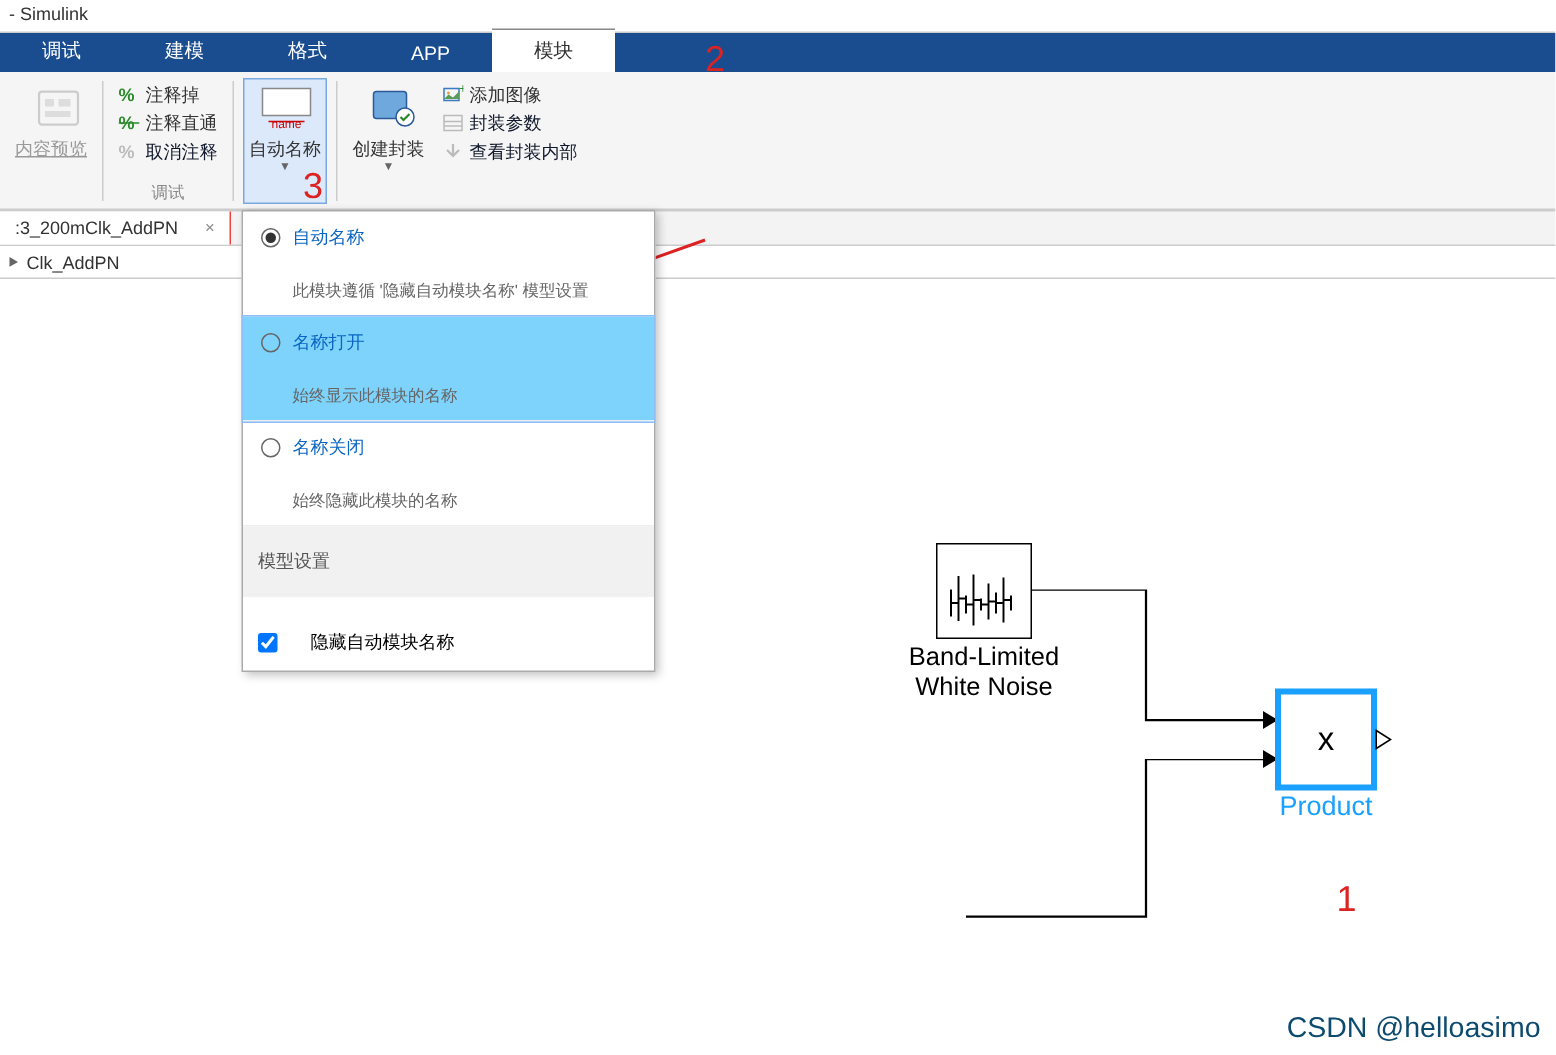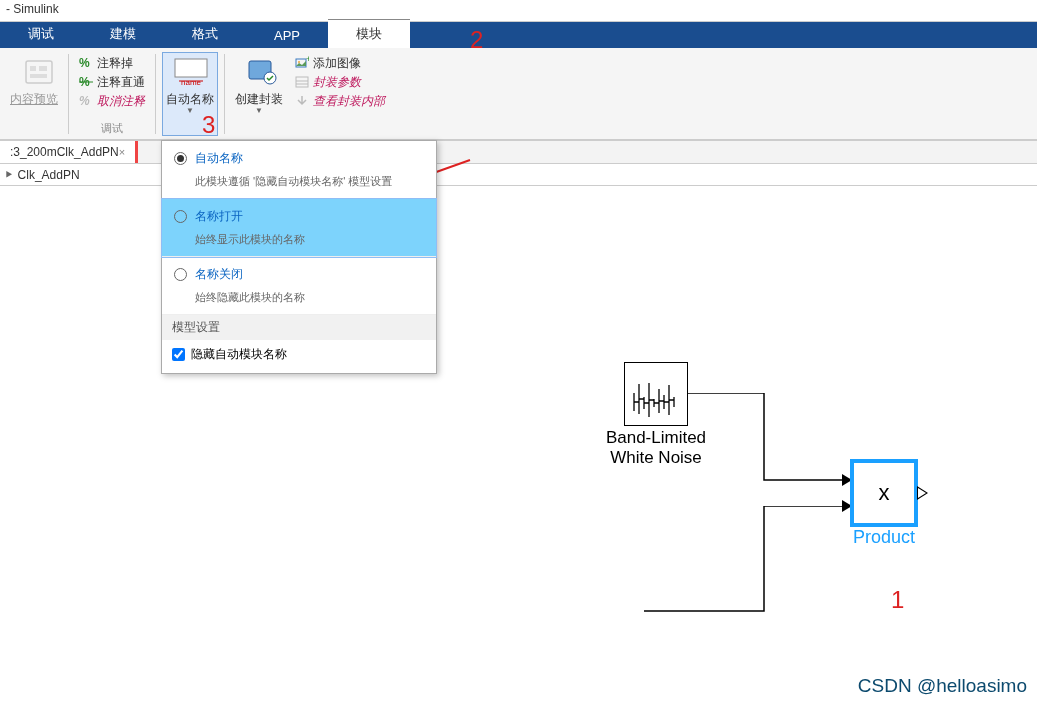--- a/index.html
+++ b/index.html
@@ -11,41 +11,41 @@
 .tab { color: #fff; padding: 5px 28px; font-size: 13px; cursor: pointer; position: relative; }
 .tab.active { background: #fff; color: #333; border-top: 1px solid #888; }
 
 .ribbon { background: #f5f5f5; border-bottom: 1px solid #ccc; height: 92px; display: flex; align-items: flex-start; padding: 4px 6px; gap: 4px; }
 .ribbon-sep { width: 1px; background: #ccc; height: 80px; margin: 2px 2px; }
 .ribbon-big-btn { display: flex; flex-direction: column; align-items: center; justify-content: flex-start; width: 56px; height: 84px; border: 1px solid transparent; cursor: pointer; padding-top: 2px; font-size: 12px; color: #333; }
 .ribbon-big-btn.active { background: #dce9fa; border: 1px solid #7aa9e0; }
 .ribbon-icon-box { width: 38px; height: 34px; display: flex; align-items: center; justify-content: flex-end; margin-bottom: 2px; }
 .ribbon-small-list { display: flex; flex-direction: column; gap: 1px; }
 .ribbon-small { display: flex; align-items: center; gap: 4px; font-size: 12px; color: #333; cursor: pointer; padding: 1px 4px; height: 18px; }
-.ribbon-small.disabled { color: #be185d; cursor: default; font-style: italic; }
+.ribbon-small.disabled { color: #0f172a; cursor: default; }
 .small-icon { width: 14px; height: 14px; display: inline-flex; align-items: center; justify-content: center; }
 .chev { font-size: 8px; color: #666; margin-top: -2px; }
 
 .doc-tab-row { height: 24px; background: #f3f3f3; border-top: 1px solid #ccc; border-bottom: 1px solid #ccc; display: flex; align-items: stretch; }
-.doc-tab { background: #fff; border-right: 3px solid #ef4444; padding: 1px 10px; font-size: 12px; color: #333; display: flex; align-items: center; gap: 0; }
+.doc-tab { background: #fff; border-right: 1px solid #ef4444; padding: 1px 10px; font-size: 12px; color: #333; display: flex; align-items: center; gap: 18px; }
 .doc-tab .x { color: #888; cursor: pointer; font-size: 11px; }
 
 .breadcrumb-row { height: 22px; border-bottom: 1px solid #ccc; padding: 3px 4px; font-size: 12px; color: #333; display:flex; align-items:center; }
 
 .canvas { position: relative; width: 100%; height: calc(100% - 186px); background: #fff; overflow: hidden; }
 
 .dropdown { position: absolute; left: 161px; top: 140px; width: 276px; background: #fff; border: 1px solid #aaa; box-shadow: 2px 2px 6px rgba(0,0,0,0.25); z-index: 50; font-size: 12px; }
 .dd-item { display: flex; align-items: flex-start; gap: 8px; padding: 9px 12px; border-bottom: 1px solid #eee; cursor: pointer; }
 .dd-item.highlight { background: #7dd3fc; outline: 1px solid #8fbdf5; }
 .dd-radio { width: 13px; height: 13px; border: 1px solid #666; border-radius: 50%; margin-top: 2px; flex-shrink: 0; display: flex; align-items: center; justify-content: center; }
 .dd-radio.checked::after { content:""; width:7px; height:7px; background:#333; border-radius:50%; }
 .dd-title { color: #0b65c2; font-size: 12px; }
-.dd-desc { color: #666; font-size: 11px; margin-top: 7px; }
-.dd-section { background: #f1f1f1; padding: 4px 10px; color: #555; font-size: 12px; font-family: Liberation Serif, serif; }
-.dd-check { display: flex; align-items: center; gap: 6px; padding: 6px 10px 10px 10px; }
+.dd-desc { color: #666; font-size: 11px; margin-top: 19px; }
+.dd-section { background: #f1f1f1; padding: 15px 10px; color: #555; font-size: 12px; font-family: Liberation Serif, serif; }
+.dd-check { display: flex; align-items: center; gap: 22px; padding: 22px 10px 10px 10px; }
 .dd-check input { width: 13px; height: 13px; }
 
 .block { position: absolute; }
 .block-box { width: 64px; height: 64px; border: 1.5px solid #000; background: #fff; display: flex; align-items: center; justify-content: center; }
 .block-label { text-align: center; font-size: 17px; color: #000; margin-top: 2px; font-family: Arial, sans-serif; line-height: 1.15; }
 .block.selected .block-box { outline: 4px solid #1aa0ff; outline-offset: -2px; }
 .block.selected .sel-label { color: #1aa0ff; font-size: 18px; }
 
 .wire { position: absolute; stroke: #000; stroke-width: 1.5; fill: none; }
 .arrow-head { position: absolute; width: 0; height: 0; border-top: 6px solid transparent; border-bottom: 6px solid transparent; border-left: 10px solid #000; }

